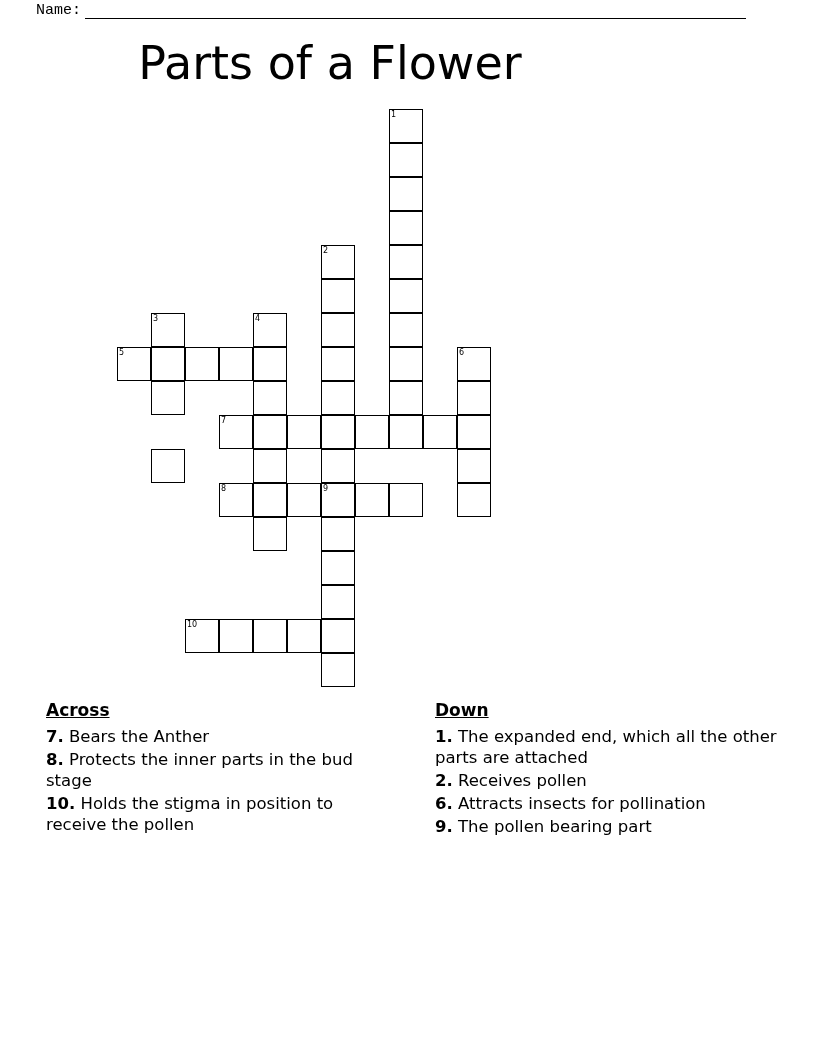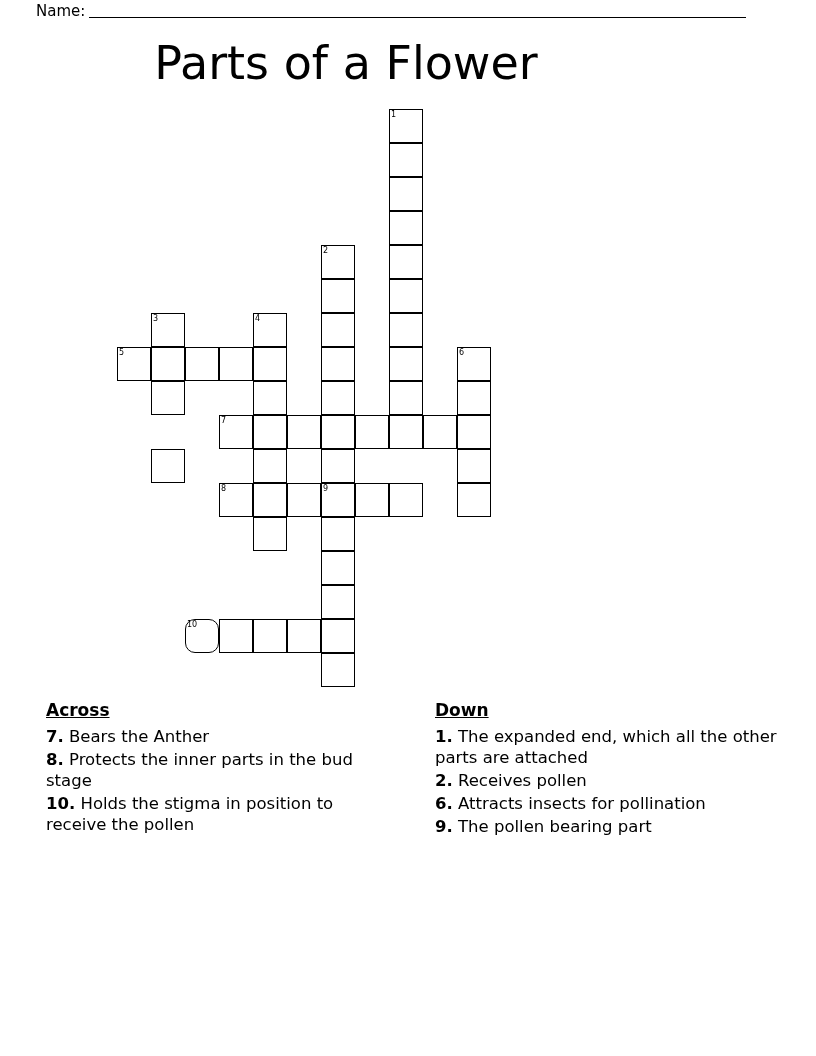--- a/index.html
+++ b/index.html
@@ -20,37 +20,38 @@
     width: 816px;
     height: 1056px;
   }
   
   .name-row {
     position: absolute;
     left: 36px;
     top: 2px;
     width: 710px;
     display: flex;
-    align-items: center;
+    align-items: flex-end;
     font-size: 15px;
+    font-family: Liberation Mono, monospace;
   }
   .name-label {
     white-space: nowrap;
   }
   .name-blank {
     flex: 1;
     border-bottom: 1px solid #000;
     margin-left: 4px;
     height: 13px;
   }
   
   .title {
     position: absolute;
     top: 36px;
-    left: 16px;
+    left: 0;
     width: 660px;
     text-align: center;
     font-size: 46px;
     font-weight: 400;
     letter-spacing: 0px;
     font-family: "DejaVu Sans", sans-serif;
   }
   
   #grid-wrap {
     position: absolute;
@@ -174,21 +175,21 @@
       <div class="cell" style="left: 321px; top: 483px; width: 34px; height: 34px;">
         <span class="num">9</span>
       </div>
       <div class="cell" style="left: 355px; top: 483px; width: 34px; height: 34px;"></div>
       <div class="cell" style="left: 389px; top: 483px; width: 34px; height: 34px;"></div>
       <div class="cell" style="left: 457px; top: 483px; width: 34px; height: 34px;"></div>
       <div class="cell" style="left: 253px; top: 517px; width: 34px; height: 34px;"></div>
       <div class="cell" style="left: 321px; top: 517px; width: 34px; height: 34px;"></div>
       <div class="cell" style="left: 321px; top: 551px; width: 34px; height: 34px;"></div>
       <div class="cell" style="left: 321px; top: 585px; width: 34px; height: 34px;"></div>
-      <div class="cell" style="left: 185px; top: 619px; width: 34px; height: 34px; border-radius: 10px;">
+      <div class="cell" style="left: 185px; top: 619px; width: 34px; height: 34px;">
         <span class="num">10</span>
       </div>
       <div class="cell" style="left: 219px; top: 619px; width: 34px; height: 34px;"></div>
       <div class="cell" style="left: 253px; top: 619px; width: 34px; height: 34px;"></div>
       <div class="cell" style="left: 287px; top: 619px; width: 34px; height: 34px;"></div>
       <div class="cell" style="left: 321px; top: 619px; width: 34px; height: 34px;"></div>
       <div class="cell" style="left: 321px; top: 653px; width: 34px; height: 34px;"></div>
     </div>
 
   <div class="clues">

